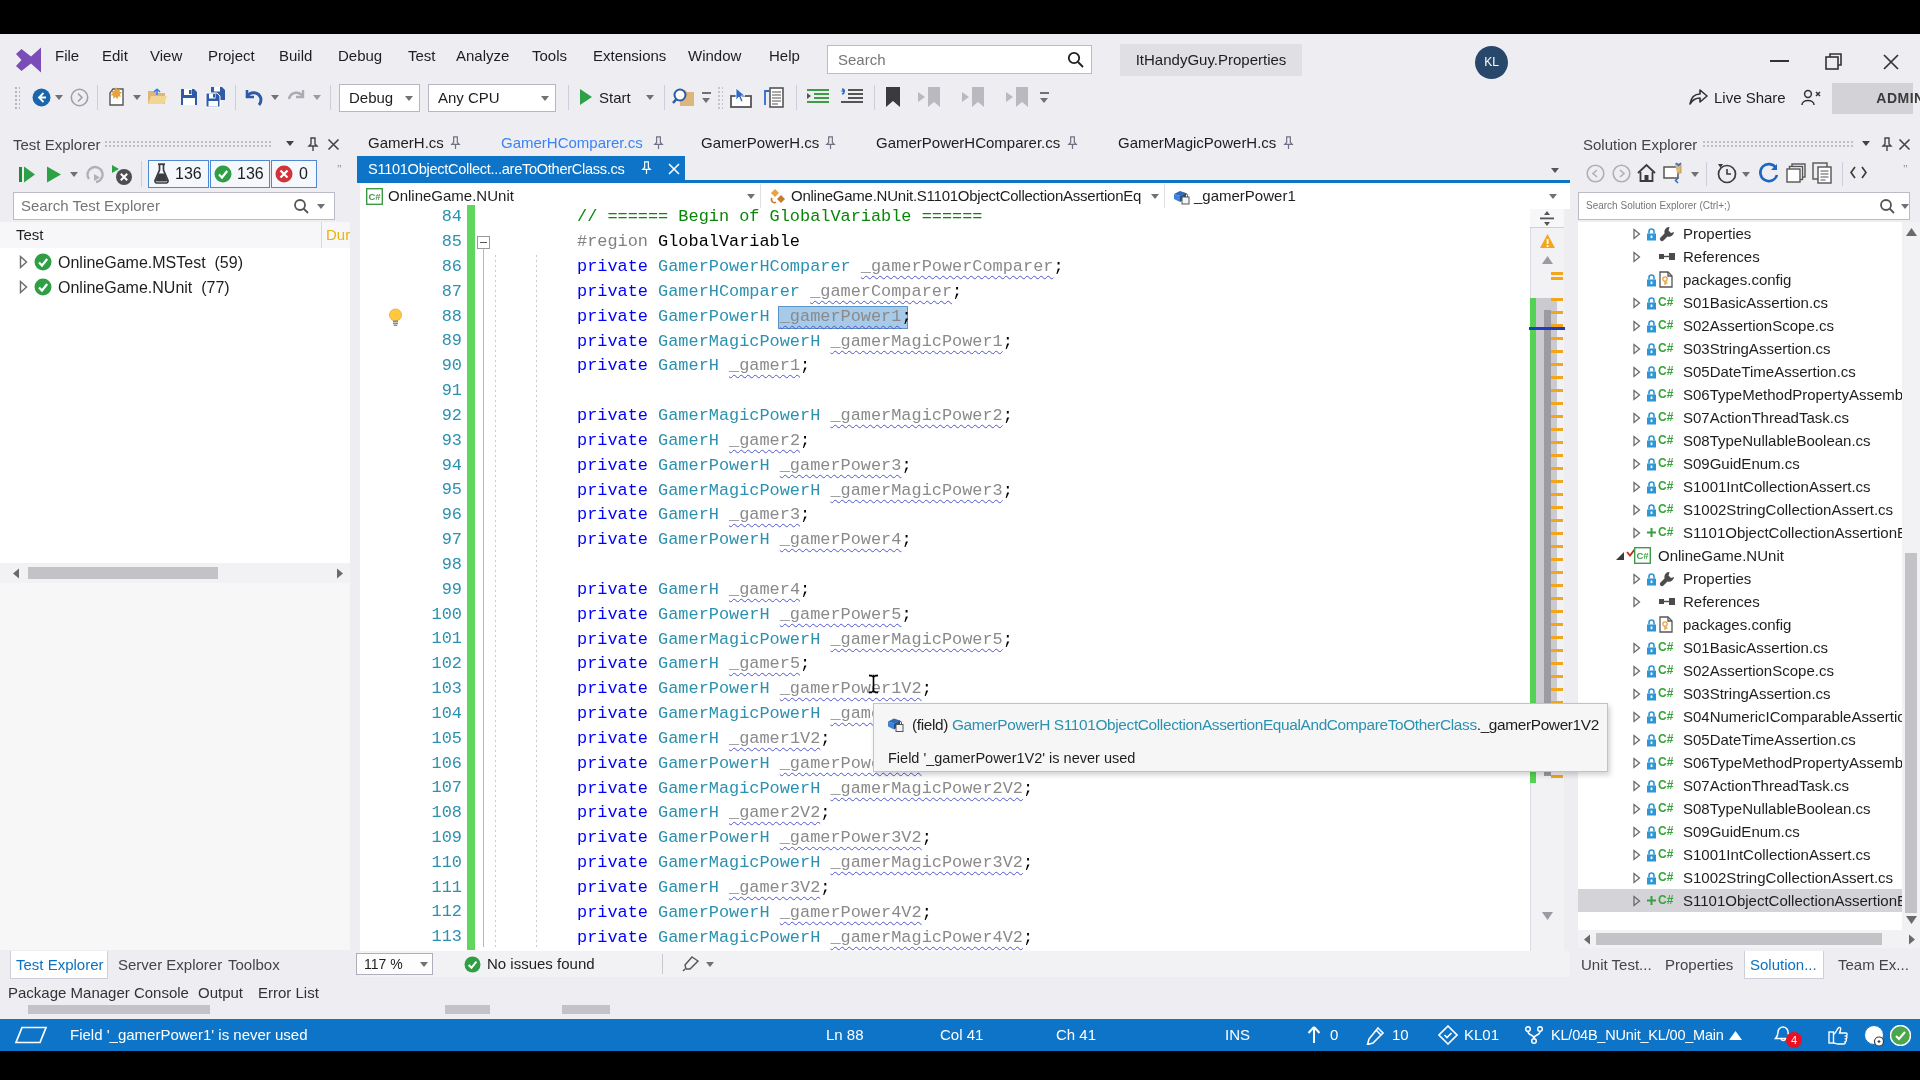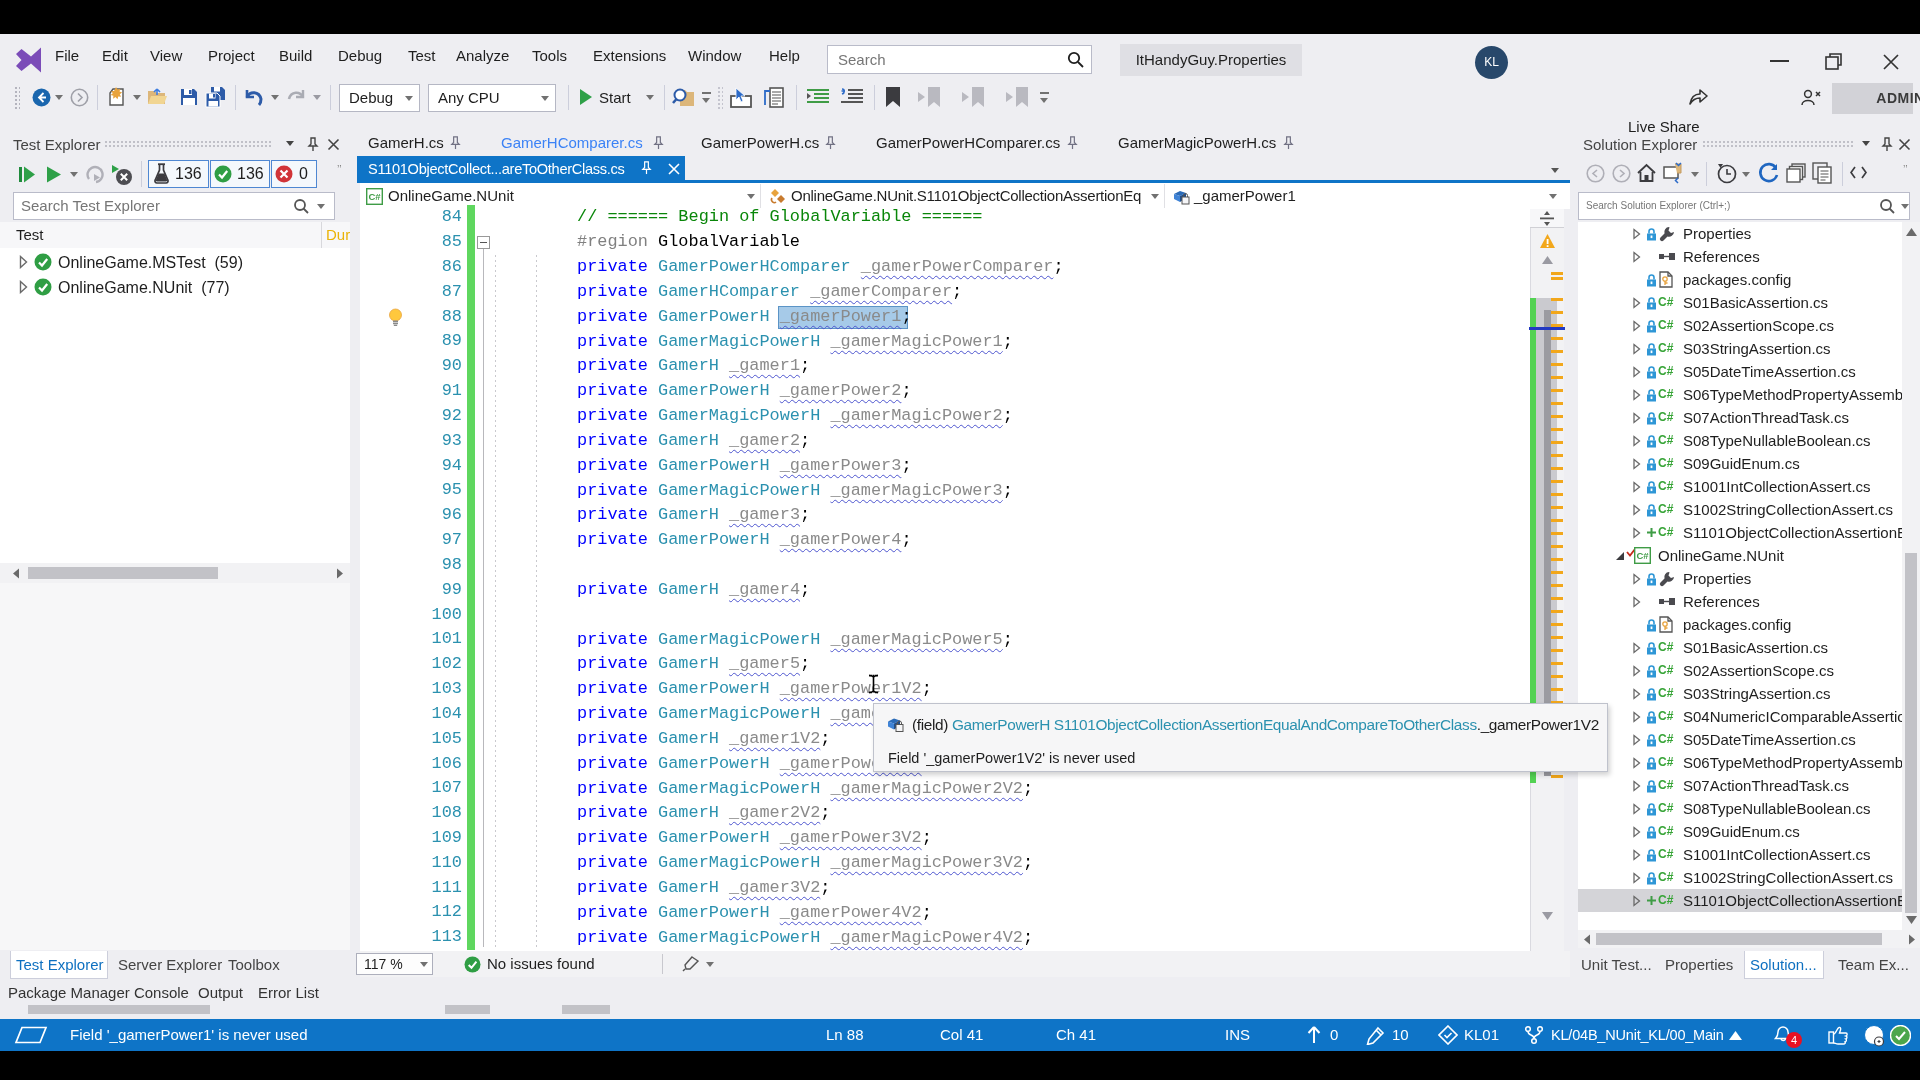--- a/index.html
+++ b/index.html
@@ -160,21 +160,21 @@
     </svg>
 <svg class="abs" style="left:1004px;top:86px;" width="26" height="22" viewBox="0 0 26 22">
       <path d="M12 1 H24 V21 L18 16 L12 21 Z" fill="#B9B9C0"></path>
       <path d="M2 6 l7 5 l-7 5" fill="#B9B9C0"></path>
     </svg>
 <div class="dn" style="left:1040px;top:98px;"></div>
     <div class="abs" style="left:1040px;top:92px;width:9px;height:2px;background:#717171;"></div>
 <svg class="abs" style="left:1688px;top:89px;" width="20" height="18" viewBox="0 0 20 18">
       <path d="M12 5 C6 5 3 9 2 15 C5 10 8 9 12 9 V13 L19 7 L12 1 Z" fill="none" stroke="#333" stroke-width="1.6" stroke-linejoin="round"></path>
     </svg>
-<div class="abs" style="left:1628px;top:84px;height:28px;line-height:28px;font-size:15px;color:#1e1e1e;margin-top:29px;">Live Share</div>
+<div class="abs" style="left:1714px;top:84px;height:28px;line-height:28px;font-size:15px;color:#1e1e1e;">Live Share</div>
 <svg class="abs" style="left:1800px;top:88px;" width="22" height="20" viewBox="0 0 22 20">
       <circle cx="8" cy="6" r="3.4" fill="none" stroke="#333" stroke-width="1.5"></circle>
       <path d="M2 17 C2 11 14 11 14 17" fill="none" stroke="#333" stroke-width="1.5"></path>
       <path d="M16 4 l4 4 m0 -4 l-4 4" stroke="#333" stroke-width="1.5"></path>
     </svg>
 <div class="abs" style="left:1832px;top:83px;width:81px;height:31px;background:#D2D2D7;"></div>
 <div class="abs" style="left:1832px;top:83px;width:81px;height:31px;line-height:31px;text-align:center;font-size:14px;color:#3b3b3b;font-weight:bold;letter-spacing:0.5px;margin-left:28px;">ADMIN</div>
 <div class="abs" style="left:13px;top:132px;width:330px;height:26px;line-height:26px;font-size:15px;color:#444;">Test Explorer</div>
 <div class="abs" style="left:104px;top:140px;width:168px;height:8px;background-image:radial-gradient(#C0C0C8 1px, transparent 1px);background-size:4px 4px;"></div>
 <div class="dn" style="left:286px;top:141px;border-top-color:#444;"></div>
@@ -330,28 +330,28 @@
 <div class="abs" style="left:495px;top:255.0px;width:1px;height:692.0px;background-image:repeating-linear-gradient(to bottom,#C9C9CE 0 2px,transparent 2px 5px);"></div>
 <div class="abs" style="left:536px;top:255.0px;width:1px;height:692.0px;background-image:repeating-linear-gradient(to bottom,#C9C9CE 0 2px,transparent 2px 5px);"></div>
 <div class="abs" style="left:778px;top:305.7px;width:130px;height:23px;background:#A6CAE8;border:1px solid #5B94C6;"></div>
 <div class="abs mono" style="left:577px;top:205.30px;color:#098609;">// ====== Begin of GlobalVariable ======</div>
 <div class="abs mono" style="left:577px;top:230.14px;color:#000;"><span style="color:#808080;">#region</span> GlobalVariable</div>
 <div class="abs mono" style="left:577px;top:254.98px;height:24.84px;color:#000;"><span class="kw">private</span> <span class="ty">GamerPowerHComparer</span> <span class="id sq">_gamerPowerComparer</span>;</div>
 <div class="abs mono" style="left:577px;top:279.82px;height:24.84px;color:#000;"><span class="kw">private</span> <span class="ty">GamerHComparer</span> <span class="id sq">_gamerComparer</span>;</div>
 <div class="abs mono" style="left:577px;top:304.66px;height:24.84px;color:#000;"><span class="kw">private</span> <span class="ty">GamerPowerH</span> <span class="id sq">_gamerPower1</span>;</div>
 <div class="abs mono" style="left:577px;top:329.50px;height:24.84px;color:#000;"><span class="kw">private</span> <span class="ty">GamerMagicPowerH</span> <span class="id sq">_gamerMagicPower1</span>;</div>
 <div class="abs mono" style="left:577px;top:354.34px;height:24.84px;color:#000;"><span class="kw">private</span> <span class="ty">GamerH</span> <span class="id sq">_gamer1</span>;</div>
-<div class="abs mono" style="left:577px;top:379.18px;height:24.84px;color:#000;"><span class="kw">private</span> <span class="ty">GamerPowerH</span> <span class="id sq">_gamerPower2</span>;</div>
 <div class="abs mono" style="left:577px;top:404.02px;height:24.84px;color:#000;"><span class="kw">private</span> <span class="ty">GamerMagicPowerH</span> <span class="id sq">_gamerMagicPower2</span>;</div>
 <div class="abs mono" style="left:577px;top:428.86px;height:24.84px;color:#000;"><span class="kw">private</span> <span class="ty">GamerH</span> <span class="id sq">_gamer2</span>;</div>
 <div class="abs mono" style="left:577px;top:453.70px;height:24.84px;color:#000;"><span class="kw">private</span> <span class="ty">GamerPowerH</span> <span class="id sq">_gamerPower3</span>;</div>
 <div class="abs mono" style="left:577px;top:478.54px;height:24.84px;color:#000;"><span class="kw">private</span> <span class="ty">GamerMagicPowerH</span> <span class="id sq">_gamerMagicPower3</span>;</div>
 <div class="abs mono" style="left:577px;top:503.38px;height:24.84px;color:#000;"><span class="kw">private</span> <span class="ty">GamerH</span> <span class="id sq">_gamer3</span>;</div>
 <div class="abs mono" style="left:577px;top:528.22px;height:24.84px;color:#000;"><span class="kw">private</span> <span class="ty">GamerPowerH</span> <span class="id sq">_gamerPower4</span>;</div>
 <div class="abs mono" style="left:577px;top:577.90px;height:24.84px;color:#000;"><span class="kw">private</span> <span class="ty">GamerH</span> <span class="id sq">_gamer4</span>;</div>
+<div class="abs mono" style="left:577px;top:602.74px;height:24.84px;color:#000;"><span class="kw">private</span> <span class="ty">GamerPowerH</span> <span class="id sq">_gamerPower5</span>;</div>
 <div class="abs mono" style="left:577px;top:627.58px;height:24.84px;color:#000;"><span class="kw">private</span> <span class="ty">GamerMagicPowerH</span> <span class="id sq">_gamerMagicPower5</span>;</div>
 <div class="abs mono" style="left:577px;top:652.42px;height:24.84px;color:#000;"><span class="kw">private</span> <span class="ty">GamerH</span> <span class="id sq">_gamer5</span>;</div>
 <div class="abs mono" style="left:577px;top:677.26px;height:24.84px;color:#000;"><span class="kw">private</span> <span class="ty">GamerPowerH</span> <span class="id sq">_gamerPower1V2</span>;</div>
 <div class="abs mono" style="left:577px;top:702.10px;height:24.84px;color:#000;"><span class="kw">private</span> <span class="ty">GamerMagicPowerH</span> <span class="id sq">_gamerMagicPower1V2</span>;</div>
 <div class="abs mono" style="left:577px;top:726.94px;height:24.84px;color:#000;"><span class="kw">private</span> <span class="ty">GamerH</span> <span class="id sq">_gamer1V2</span>;</div>
 <div class="abs mono" style="left:577px;top:751.78px;height:24.84px;color:#000;"><span class="kw">private</span> <span class="ty">GamerPowerH</span> <span class="id sq">_gamerPower2V2</span>;</div>
 <div class="abs mono" style="left:577px;top:776.62px;height:24.84px;color:#000;"><span class="kw">private</span> <span class="ty">GamerMagicPowerH</span> <span class="id sq">_gamerMagicPower2V2</span>;</div>
 <div class="abs mono" style="left:577px;top:801.46px;height:24.84px;color:#000;"><span class="kw">private</span> <span class="ty">GamerH</span> <span class="id sq">_gamer2V2</span>;</div>
 <div class="abs mono" style="left:577px;top:826.30px;height:24.84px;color:#000;"><span class="kw">private</span> <span class="ty">GamerPowerH</span> <span class="id sq">_gamerPower3V2</span>;</div>
 <div class="abs mono" style="left:577px;top:851.14px;height:24.84px;color:#000;"><span class="kw">private</span> <span class="ty">GamerMagicPowerH</span> <span class="id sq">_gamerMagicPower3V2</span>;</div>

